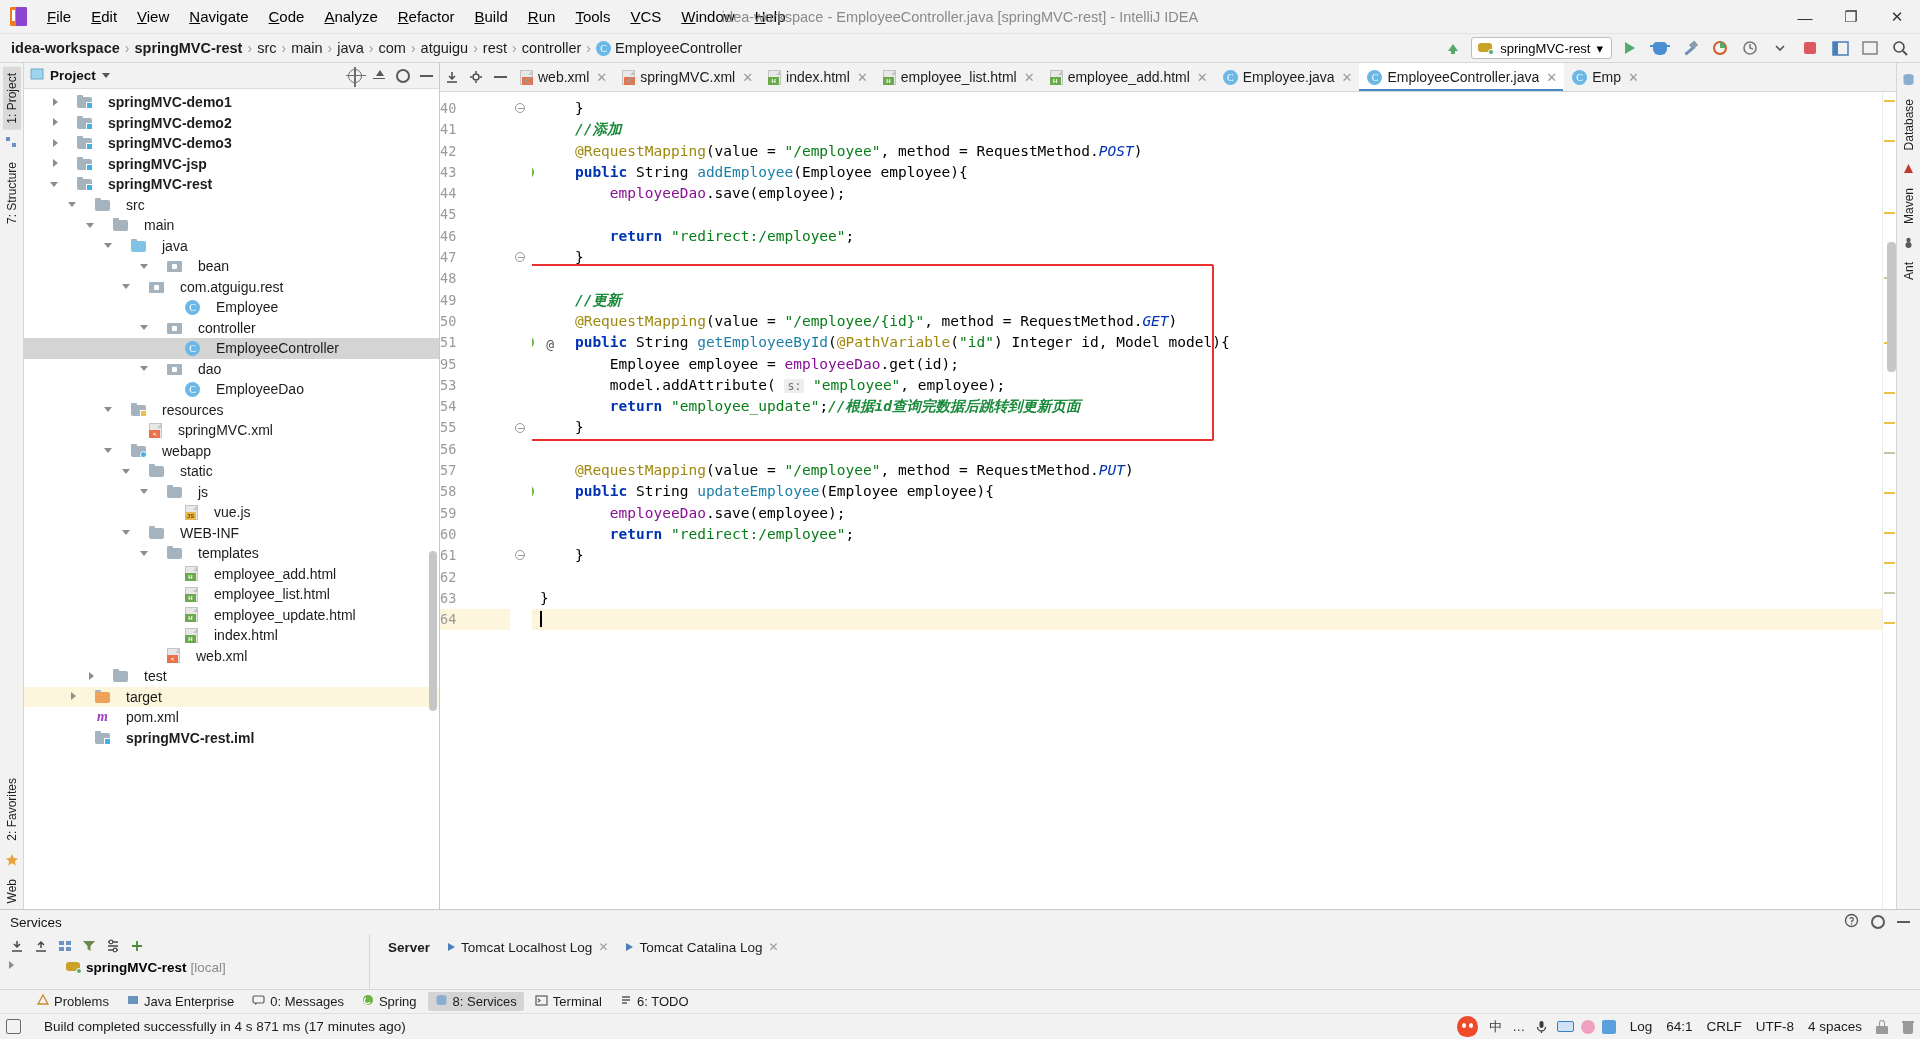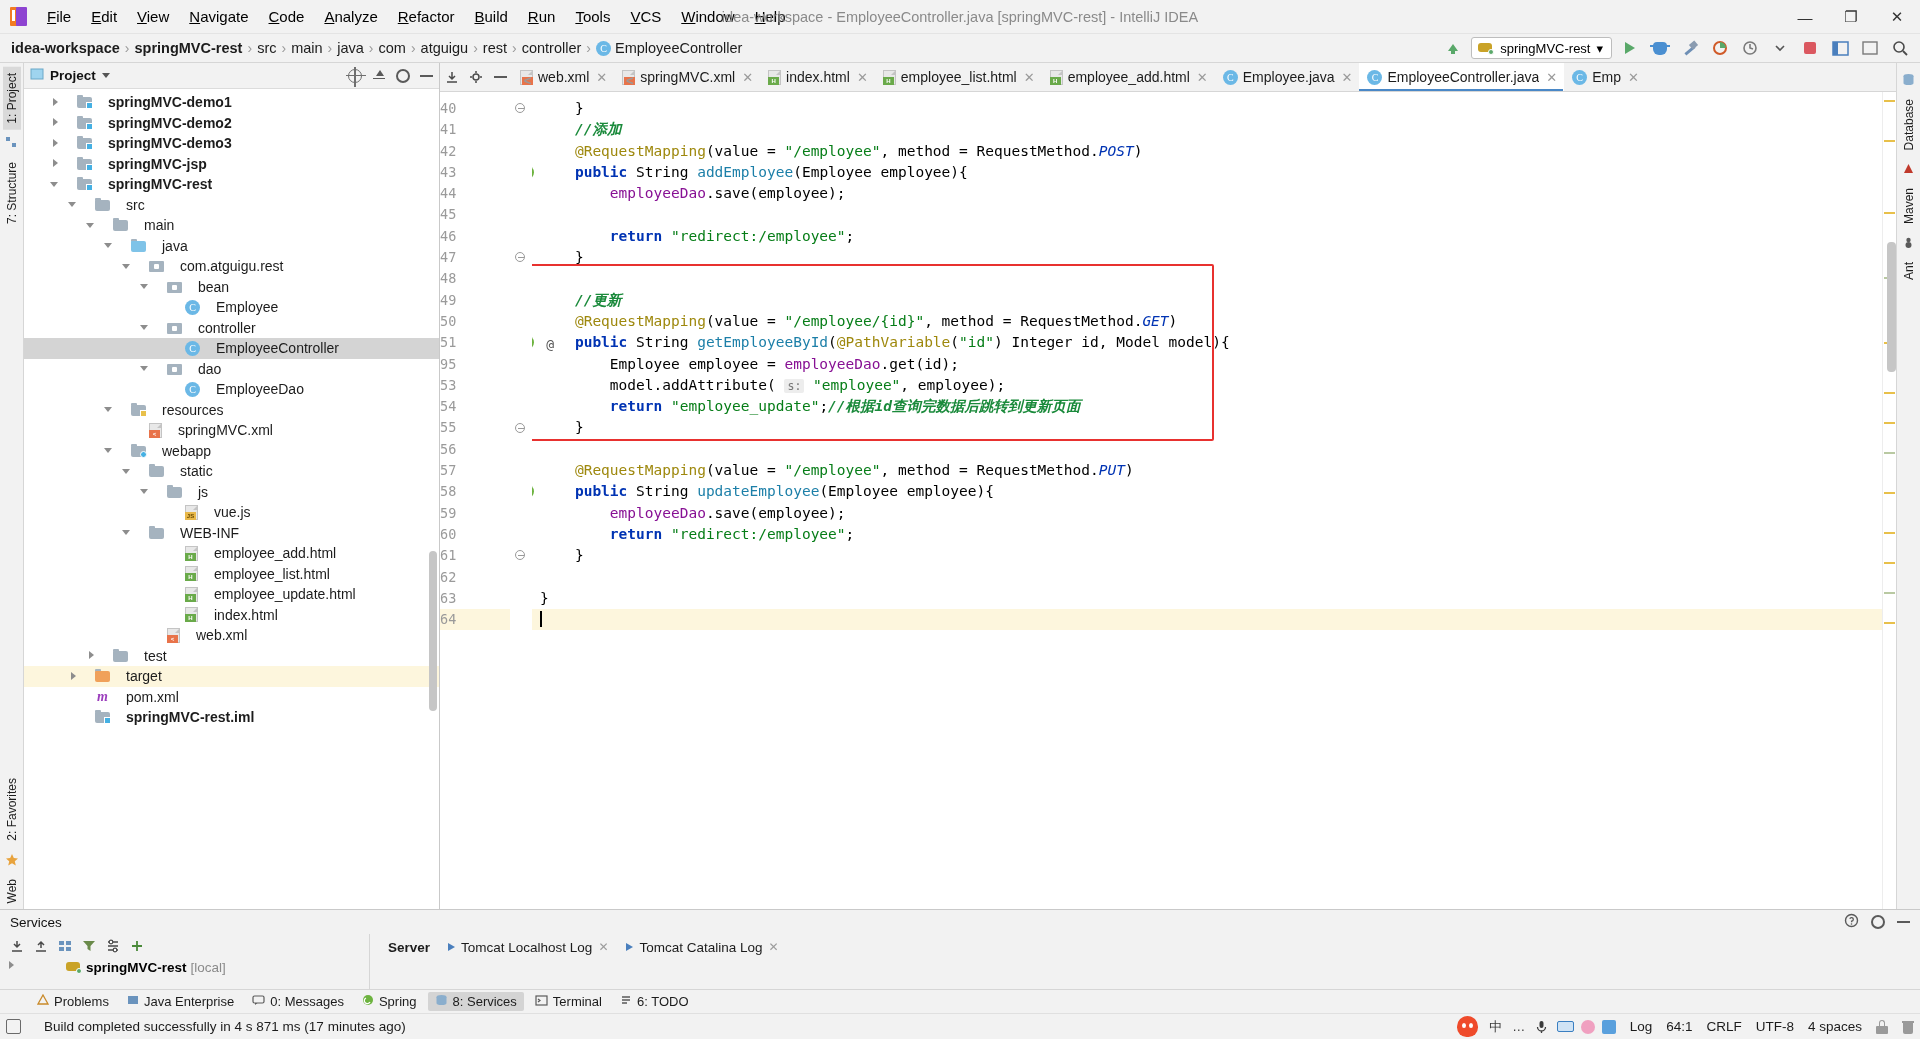--- a/index.html
+++ b/index.html
@@ -487,36 +487,36 @@
           <div class="row">
             <span style="width:64px;flex:none"></span>
             <span class="arr d"></span>
             <span class="fold blue">
               <span class="tab"></span>
               <span class="f"></span>
             </span>
             <span class="lbl">java</span>
           </div>
           <div class="row">
+            <span style="width:100px;flex:none"></span>
+            <span class="arr d"></span>
+            <span class="pkg">
+              <span class="f"></span>
+              <span class="d"></span>
+            </span>
+            <span class="lbl">bean</span>
+          </div>
+          <div class="row">
             <span style="width:82px;flex:none"></span>
             <span class="arr d"></span>
             <span class="pkg">
               <span class="f"></span>
               <span class="d"></span>
             </span>
             <span class="lbl">com.atguigu.rest</span>
-          </div>
-          <div class="row">
-            <span style="width:100px;flex:none"></span>
-            <span class="arr d"></span>
-            <span class="pkg">
-              <span class="f"></span>
-              <span class="d"></span>
-            </span>
-            <span class="lbl">bean</span>
           </div>
           <div class="row">
             <span style="width:118px;flex:none"></span>
             <span class="arr"></span>
             <span class="ico-class">C</span>
             <span class="lbl">Employee</span>
           </div>
           <div class="row">
             <span style="width:100px;flex:none"></span>
             <span class="arr d"></span>
@@ -602,20 +602,29 @@
             <span class="lbl">vue.js</span>
           </div>
           <div class="row">
             <span style="width:82px;flex:none"></span>
             <span class="arr d"></span>
             <span class="fold">
               <span class="tab"></span>
               <span class="f"></span>
             </span>
             <span class="lbl">WEB-INF</span>
+          </div>
+          <div class="row">
+            <span style="width:100px;flex:none"></span>
+            <span class="arr d"></span>
+            <span class="fold">
+              <span class="tab"></span>
+              <span class="f"></span>
+            </span>
+            <span class="lbl">templates</span>
           </div>
           <div class="row">
             <span style="width:118px;flex:none"></span>
             <span class="arr"></span>
             <span class="f-xml">
               <span class="f-badge h">H</span>
             </span>
             <span class="lbl">employee_add.html</span>
           </div>
           <div class="row">

